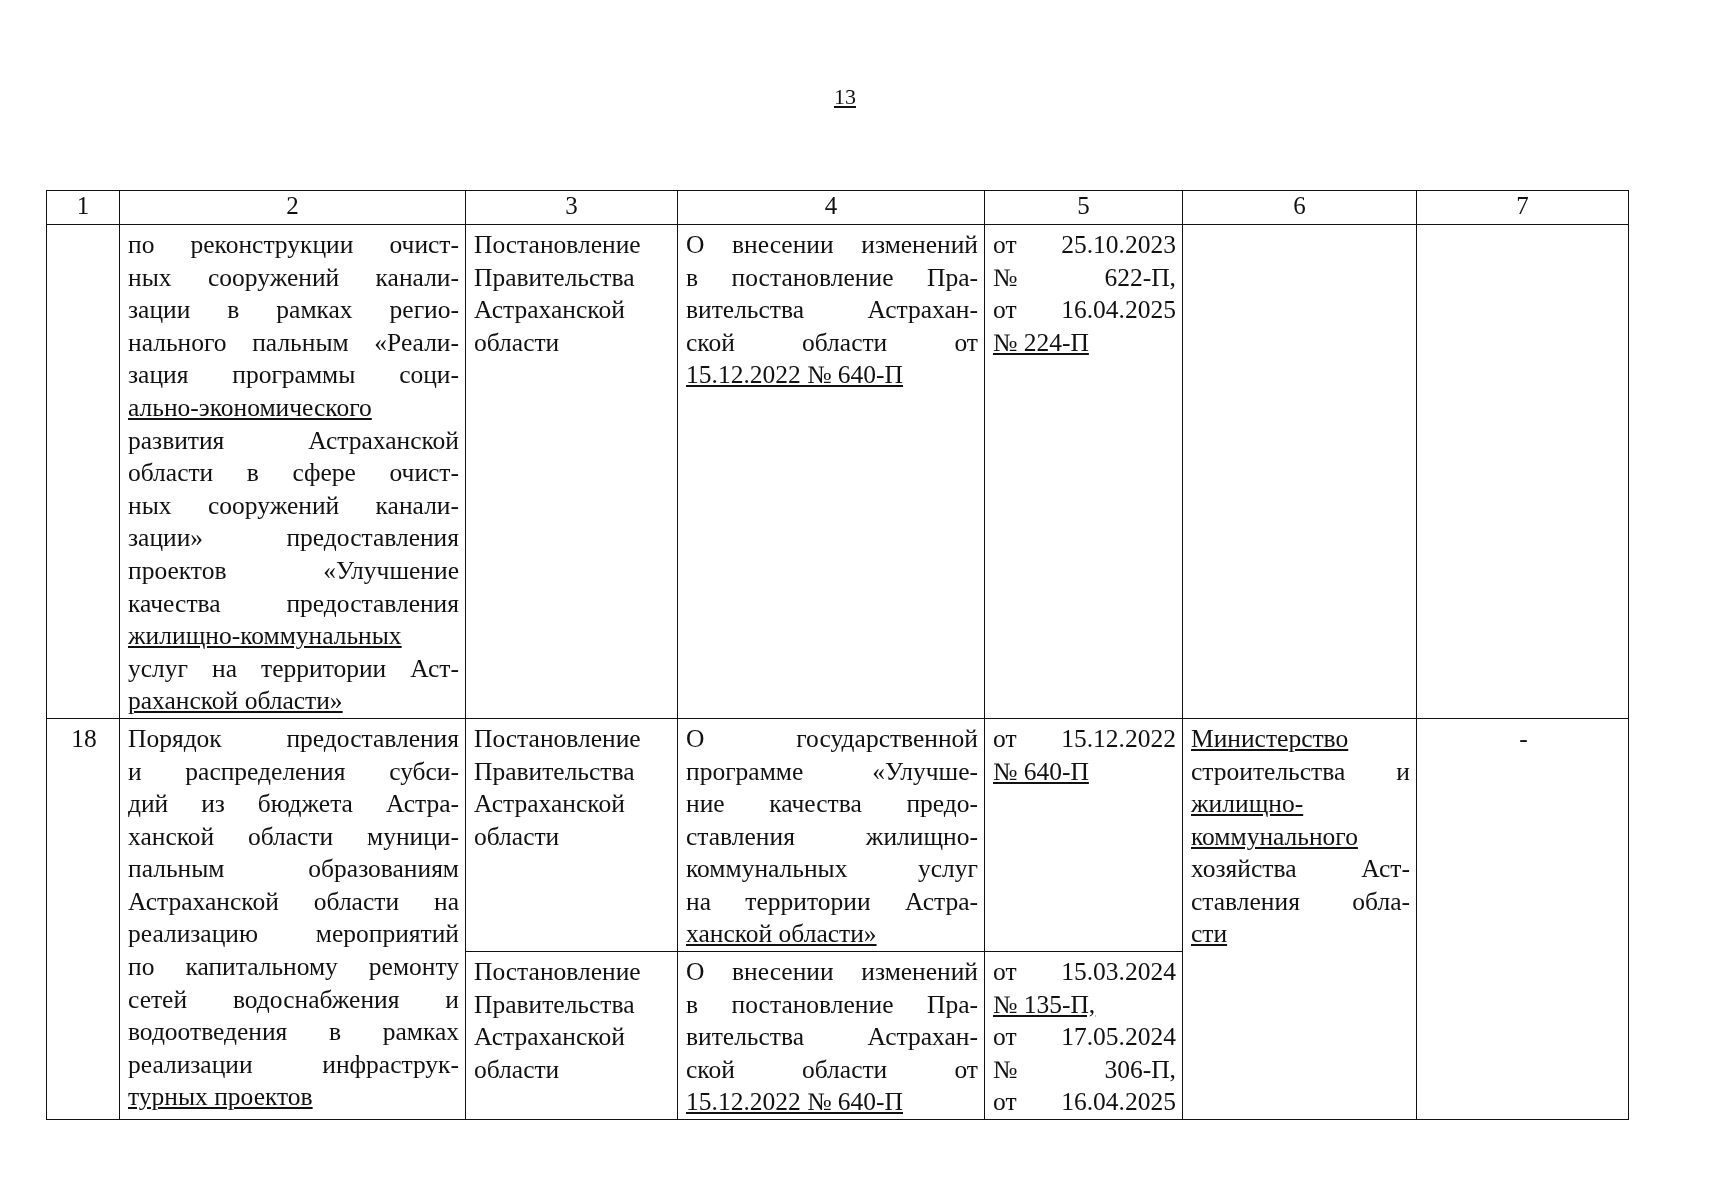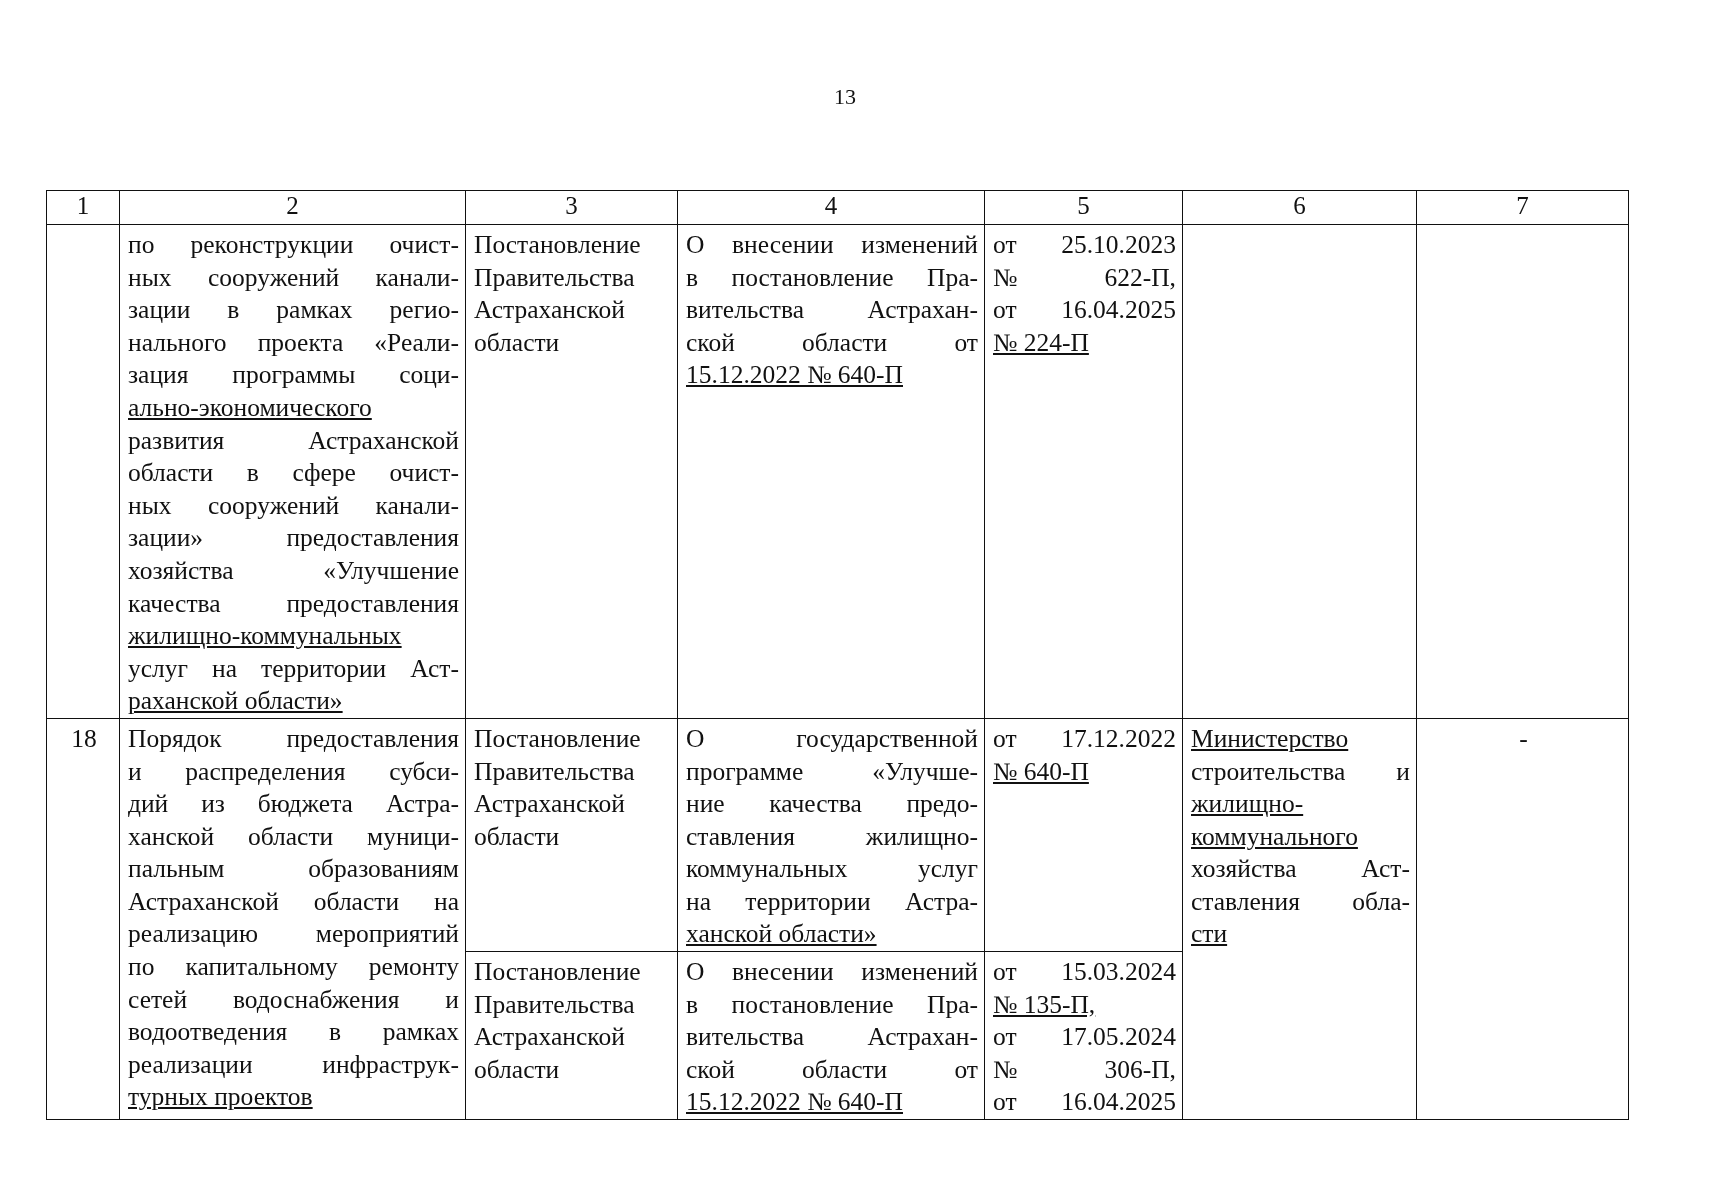--- a/index.html
+++ b/index.html
@@ -2,21 +2,21 @@
 <html><head>
 <meta charset="utf-8">
 <style>
   html, body { margin: 0; padding: 0; background: #ffffff; }
   body {
     width: 1715px; height: 1200px; position: relative; overflow: hidden;
     font-family: "Liberation Serif", "DejaVu Serif", serif; color: #111;
   }
   .page-number {
     position: absolute; top: 84px; left: 0; width: 1690px;
-    text-align: center; font-size: 22px;
+    text-align: center; font-size: 22px; text-decoration: underline;
   }
   .doc-table {
     position: absolute; left: 46px; top: 190px;
     border-collapse: collapse; table-layout: fixed;
     font-size: 25.5px; line-height: 32.6px;
   }
   .doc-table td, .doc-table th {
     border: 1.6px solid #111; padding: 4px 6px 0 8px;
     vertical-align: top; text-align: justify; text-align-last: left;
   }
@@ -56,28 +56,28 @@
   </thead>
   <tbody>
 
     <tr style="height:475px">
       <td class="center"></td>
       <td>
         <div class="justify-lines">
           <span class="ln">по реконструкции очист-</span>
           <span class="ln">ных сооружений канали-</span>
           <span class="ln">зации в рамках регио-</span>
-          <span class="ln">нального проекта «Реали-</span>
+          <span class="ln">нального пальным «Реали-</span>
           <span class="ln">зация программы соци-</span>
           <span class="ln last">ально-экономического</span>
           <span class="ln">развития Астраханской</span>
           <span class="ln">области в сфере очист-</span>
           <span class="ln">ных сооружений канали-</span>
           <span class="ln">зации» предоставления</span>
-          <span class="ln">хозяйства «Улучшение</span>
+          <span class="ln">проектов «Улучшение</span>
           <span class="ln">качества предоставления</span>
           <span class="ln last">жилищно-коммунальных</span>
           <span class="ln">услуг на территории Аст-</span>
           <span class="ln last">раханской области»</span>
         </div>
       </td>
       <td>
         <span class="ln" style="display:block">Постановление</span>
         <span class="ln" style="display:block">Правительства</span>
         <span class="ln" style="display:block">Астраханской</span>
@@ -134,21 +134,21 @@
           <span class="ln">программе «Улучше-</span>
           <span class="ln">ние качества предо-</span>
           <span class="ln">ставления жилищно-</span>
           <span class="ln">коммунальных услуг</span>
           <span class="ln">на территории Астра-</span>
           <span class="ln last">ханской области»</span>
         </div>
       </td>
       <td>
         <div class="justify-lines">
-          <span class="ln">от 17.12.2022</span>
+          <span class="ln">от 15.12.2022</span>
           <span class="ln last">№ 640-П</span>
         </div>
       </td>
       <td rowspan="2">
         <div class="justify-lines">
           <span class="ln last">Министерство</span>
           <span class="ln">строительства и</span>
           <span class="ln last">жилищно-</span>
           <span class="ln last">коммунального</span>
           <span class="ln">хозяйства Аст-</span>

